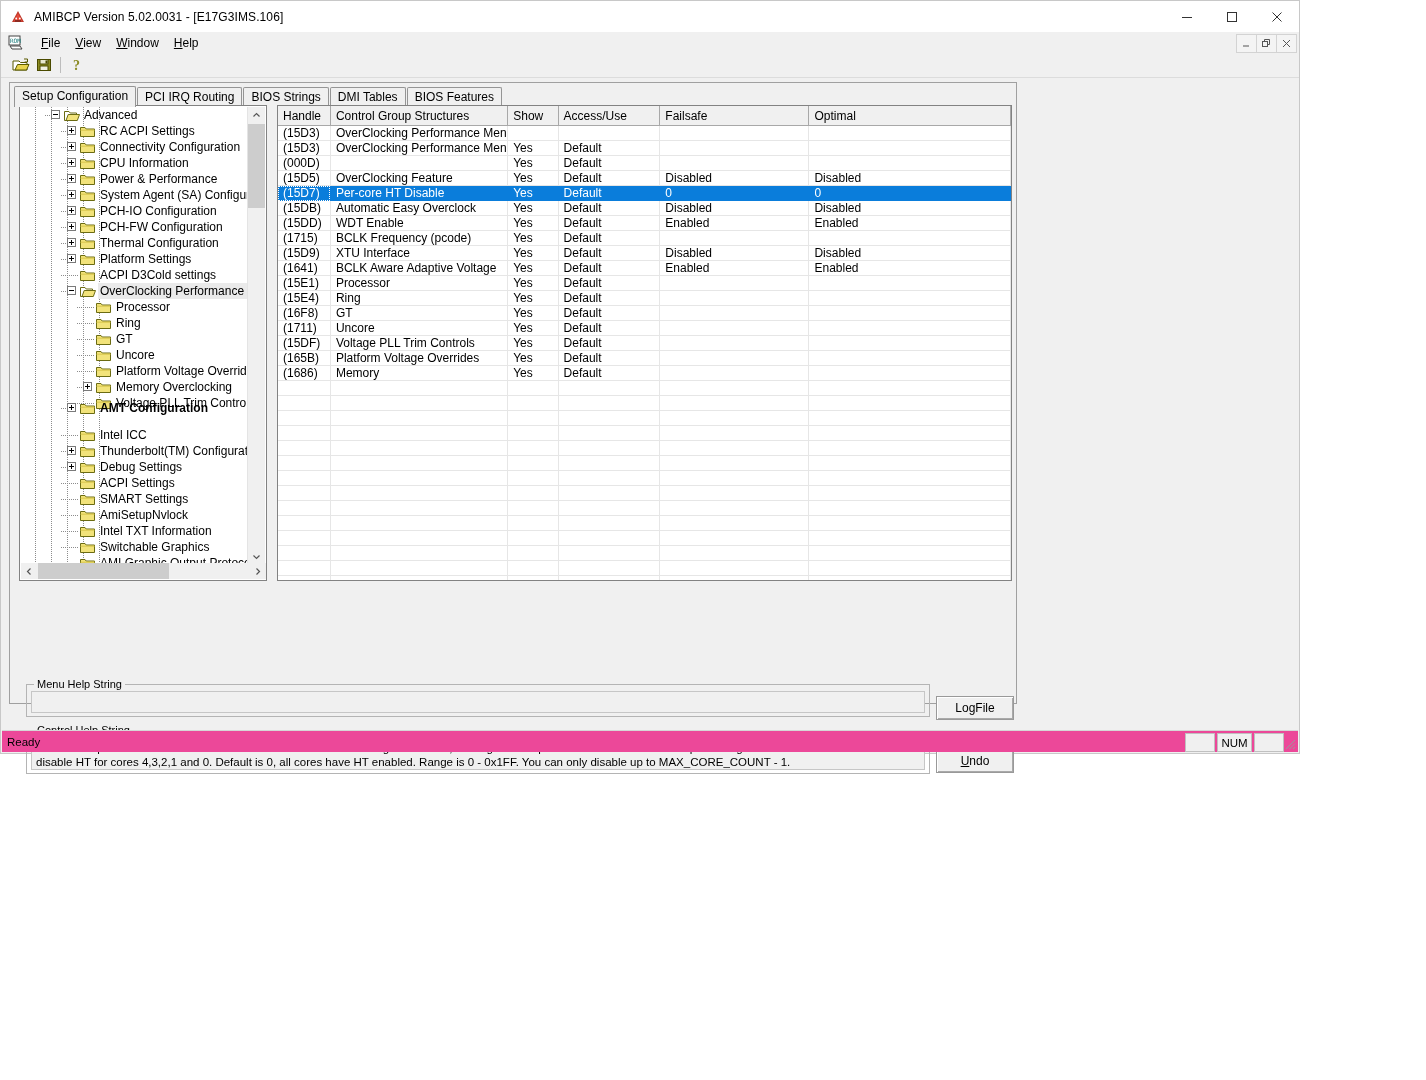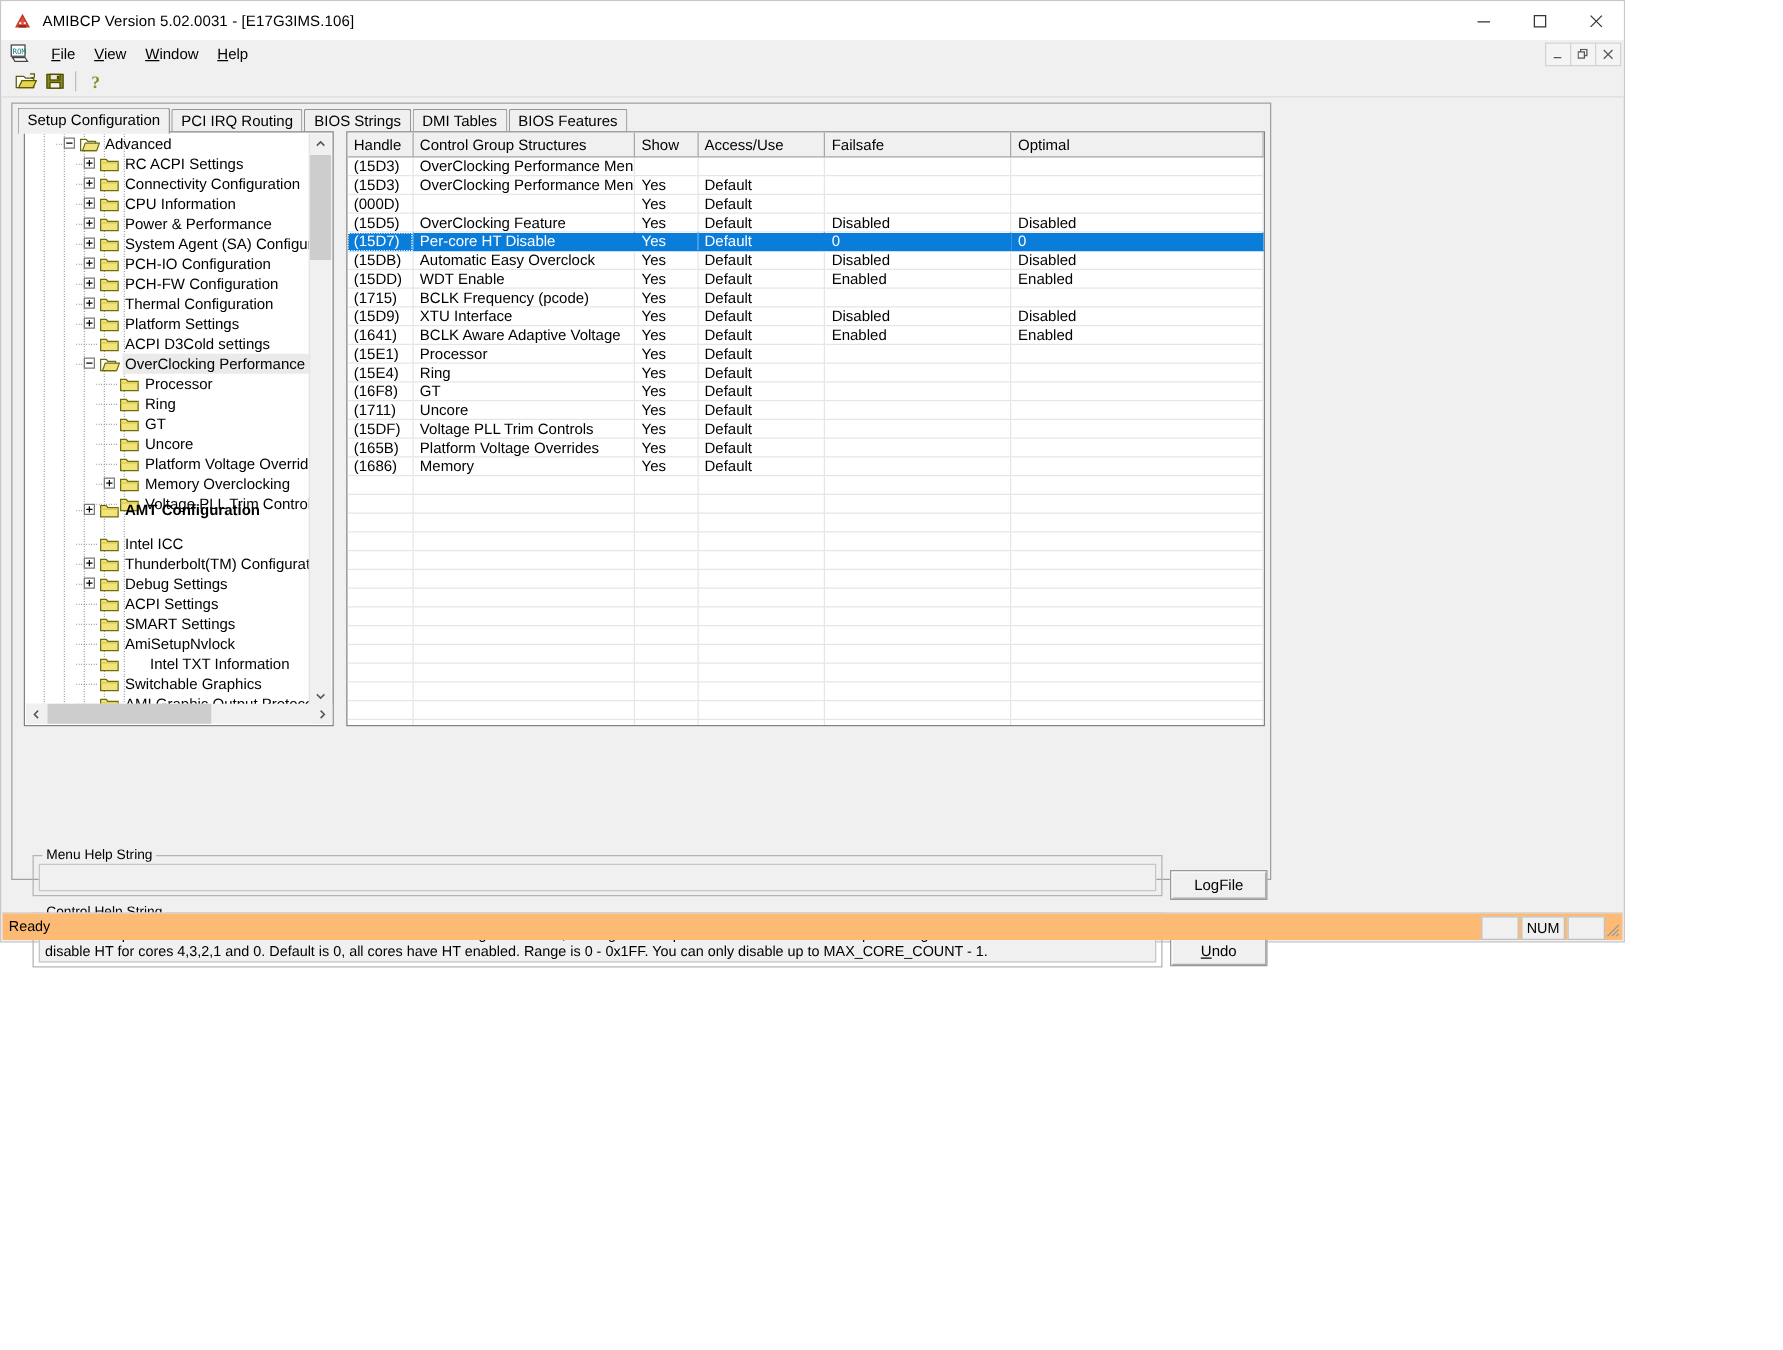--- a/index.html
+++ b/index.html
@@ -204,21 +204,21 @@
     font-size: 12px; color: #000; display:flex; align-items:center; justify-content:center;
     cursor: default;
   }
   #btn-logfile { left: 926px; top: 613px; width: 76px; height: 22px; }
   #btn-undo    { left: 926px; top: 666px; width: 76px; height: 22px; }
   #btn-undo u { text-decoration: underline; }
 
   
   #statusbar {
     position: absolute; left: 1px; right: 1px; bottom: 1px; height: 21px;
-    background: #fdba74; border-top: 1px solid #d6d6d6;
+    background: #ec4899; border-top: 1px solid #d6d6d6;
     display: flex; align-items: center;
   }
   #status-text { font-size: 11.5px; color: #000; margin-left: 5px; }
   #status-panels { position:absolute; right: 14px; top: 2px; display:flex; }
   .status-panel {
     height: 17px; border: 1px solid #c0c0c0; background: #f0f0f0;
     font-size: 11.5px; display:flex; align-items:center; justify-content:center;
     margin-left: 2px; color:#000;text-align:right;
   }
   .sp-blank { width: 28px; }
@@ -563,21 +563,21 @@
                   <path d="M0.5 5.2 L14.5 5.2" stroke="#d8c74c" stroke-width="1"></path>
                 </svg></div>
               <span class="lbl" style="left: 79px; text-align: right;">AmiSetupNvlock</span>
             </div>
             <div class="tnode" style="top: 416px; position: absolute; left: 0px; right: 0px;">
               <div class="dotline-h" style="left: 40px; width: 17px;"></div>
               <div class="folder" style="left: 59px;"><svg width="16" height="13" viewBox="0 0 16 13">
                   <path d="M0.5 2.5 L5 2.5 L6.2 4 L14.5 4 L14.5 11.5 L0.5 11.5 Z" fill="#f2e37a" stroke="#6b6b12" stroke-width="1"></path>
                   <path d="M0.5 5.2 L14.5 5.2" stroke="#d8c74c" stroke-width="1"></path>
                 </svg></div>
-              <span class="lbl" style="left: 79px; margin-left: 20px;">Intel TXT Information</span>
+              <span class="lbl" style="left: 79px;">Intel TXT Information</span>
             </div>
             <div class="tnode" style="top: 432px; position: absolute; left: 0px; right: 0px;">
               <div class="dotline-h" style="left: 40px; width: 17px;"></div>
               <div class="folder" style="left: 59px;"><svg width="16" height="13" viewBox="0 0 16 13">
                   <path d="M0.5 2.5 L5 2.5 L6.2 4 L14.5 4 L14.5 11.5 L0.5 11.5 Z" fill="#f2e37a" stroke="#6b6b12" stroke-width="1"></path>
                   <path d="M0.5 5.2 L14.5 5.2" stroke="#d8c74c" stroke-width="1"></path>
                 </svg></div>
               <span class="lbl" style="left: 79px;">Switchable Graphics</span>
             </div>
             <div class="tnode" style="top: 448px; position: absolute; left: 0px; right: 0px;">

